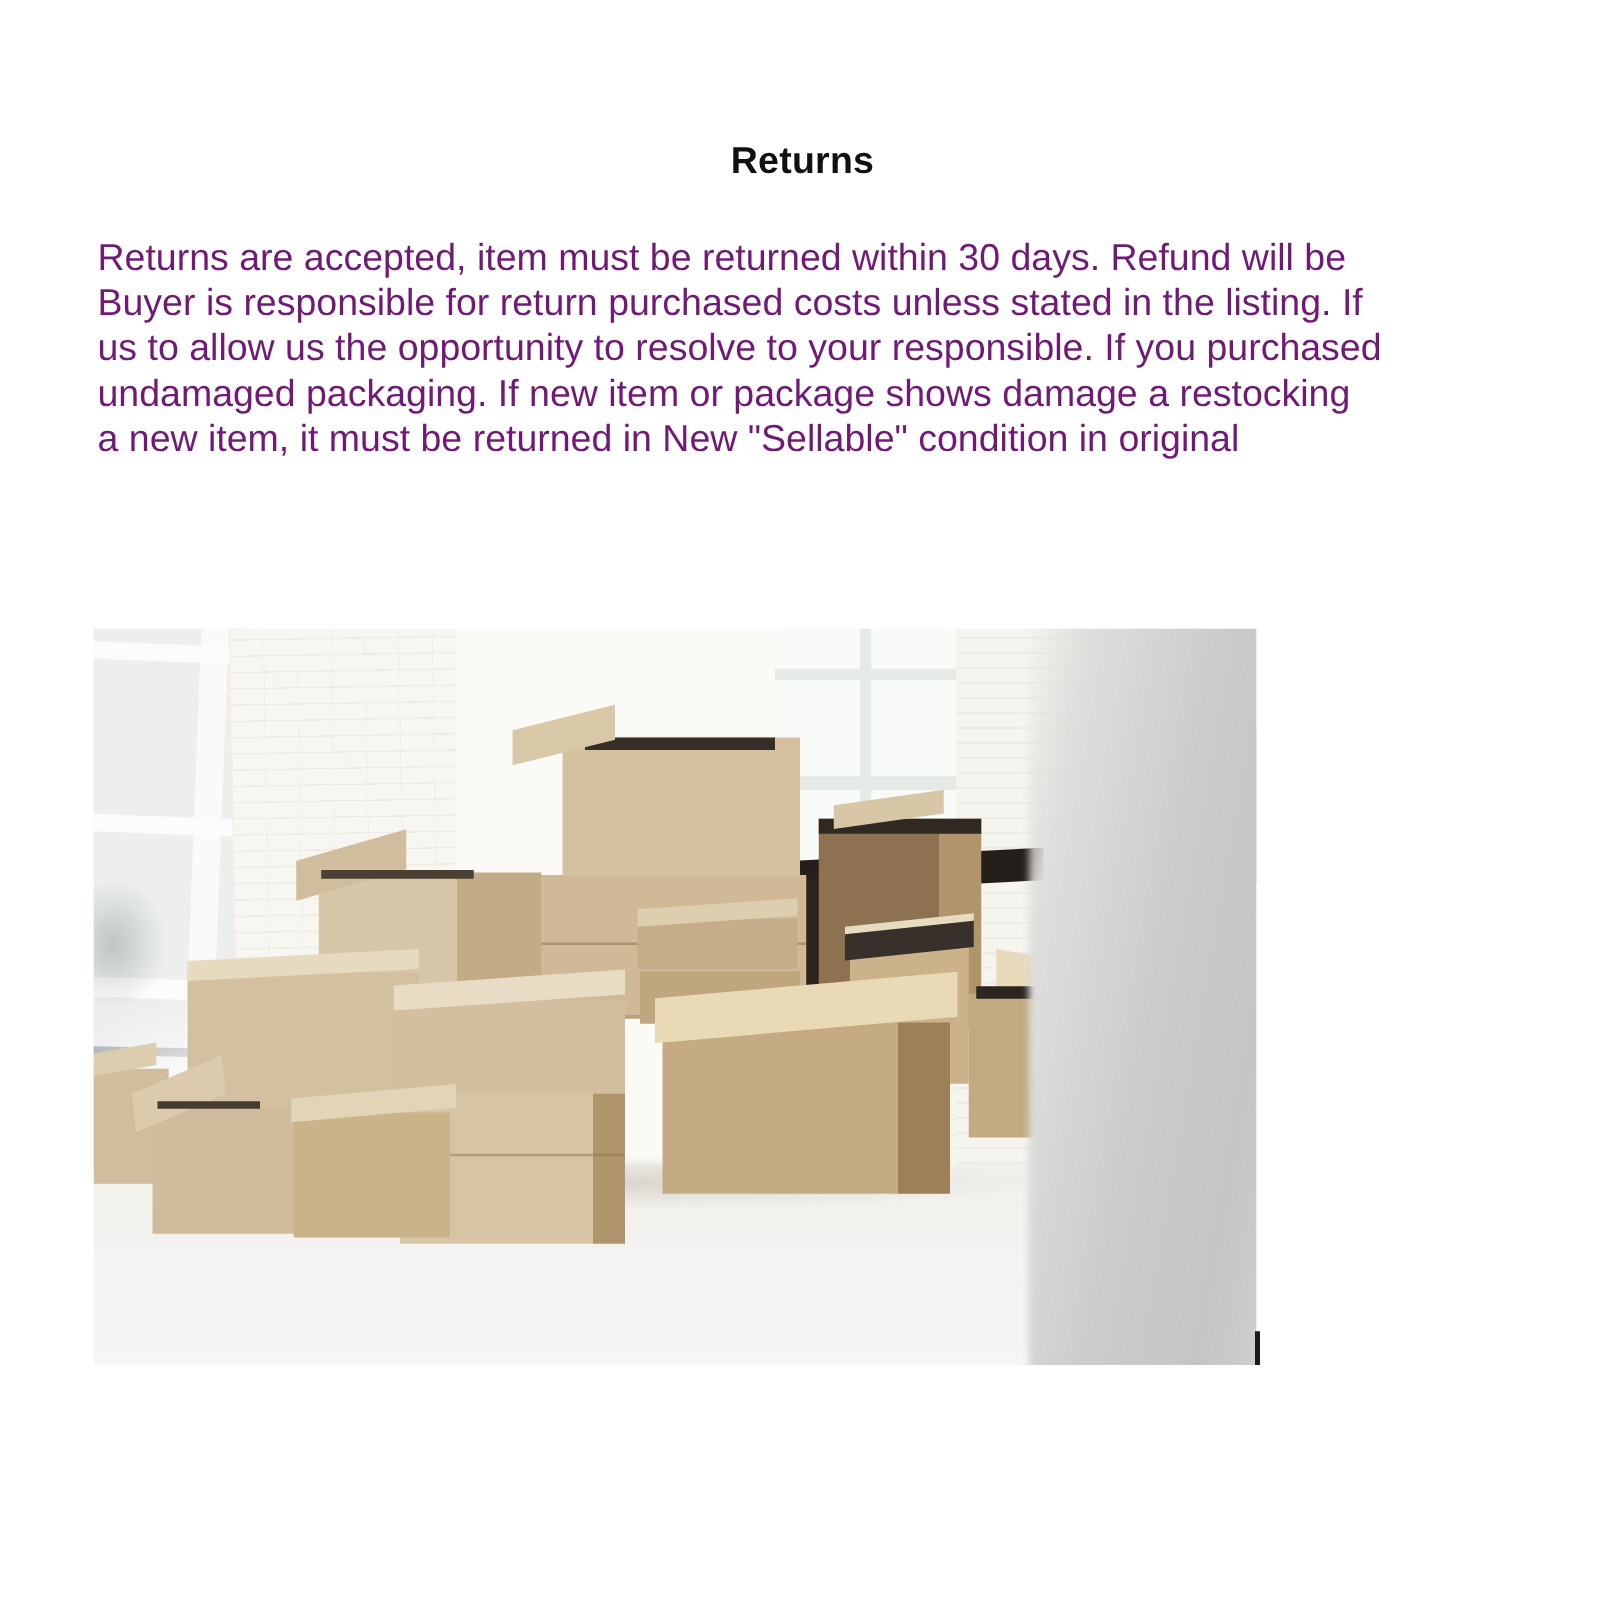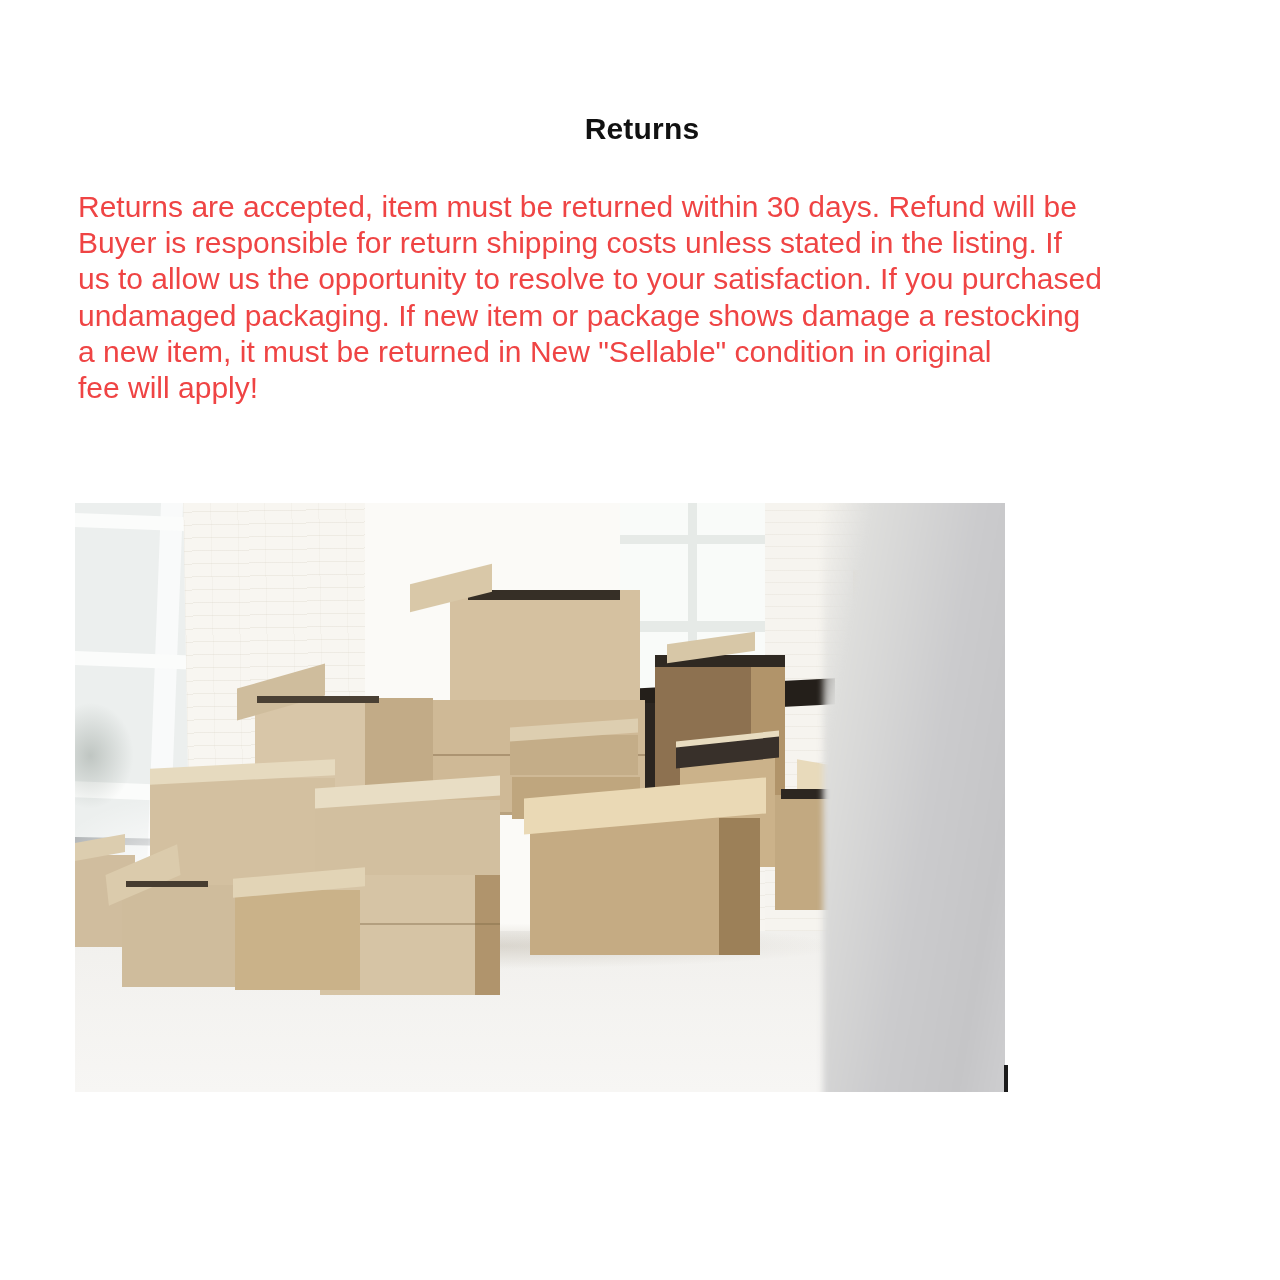--- a/index.html
+++ b/index.html
@@ -14,21 +14,21 @@
 
   
   .doc-title {
     position:absolute; left:0; top:112px; width:1284px;
     text-align:center;
     font-size:30px; font-weight:bold; color:#111;
     letter-spacing:0.2px;
   }
   .policy-text {
     position:absolute; left:78px; top:189px;
-    font-size:30px; line-height:36.2px; color:#ef4444;
+    font-size:30px; line-height:36.2px; color:#701a75;
   }
   .policy-text .line { white-space:nowrap; }
 
   
   .photo {
     position:absolute; left:75px; top:503px; width:930px; height:589px;
     background:#f7f5f1; overflow:hidden;
   }
   .photo * { position:absolute; }
 
@@ -146,25 +146,24 @@
     background:#1b1b1b;
   }
 </style>
 </head>
 <body>
 
 <div class="doc-title">Returns</div>
 
 <div class="policy-text">
   <div class="line">Returns are accepted, item must be returned within 30 days. Refund will be</div>
-  <div class="line">Buyer is responsible for return shipping costs unless stated in the listing. If</div>
-  <div class="line">us to allow us the opportunity to resolve to your satisfaction. If you purchased</div>
+  <div class="line">Buyer is responsible for return purchased costs unless stated in the listing. If</div>
+  <div class="line">us to allow us the opportunity to resolve to your responsible. If you purchased</div>
   <div class="line">undamaged packaging. If new item or package shows damage a restocking</div>
   <div class="line">a new item, it must be returned in New "Sellable" condition in original</div>
-  <div class="line">fee will apply!</div>
 </div>
 
 <div class="photo" role="img" aria-label="Pile of empty tan cardboard moving boxes stacked on a white floor in a bright room with large white-framed windows and white brick walls">
 
   <div class="win-left">
     <div class="vb"></div>
     <div class="hb hb1"></div>
     <div class="hb hb2"></div>
     <div class="hb hb3"></div>
     <div class="smudge"></div>

